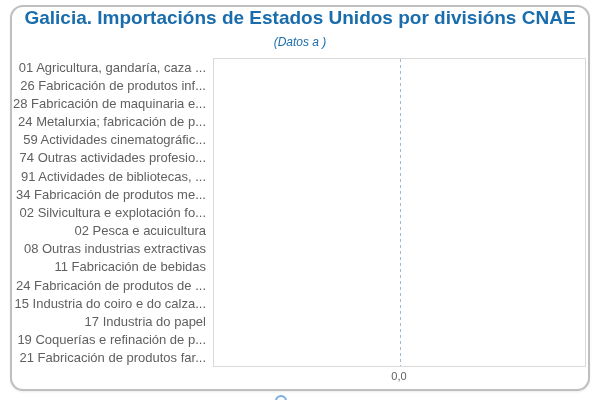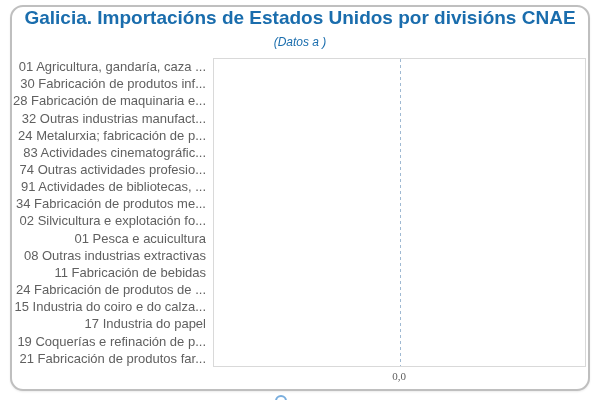--- a/index.html
+++ b/index.html
@@ -93,21 +93,20 @@
     );
   }
   .x-tick-label {
     position: absolute;
     top: 370px;
     left: 399px;
     transform: translateX(-50%);
     font-size: 11px;
     color: #606060;
     z-index: 2;
-    font-family: Liberation Serif, serif;
   }
   .bottom-dot {
     position: absolute;
     left: 275px;
     top: 395px;
     width: 12px;
     height: 12px;
     box-sizing: border-box;
     border: 2px solid #79aede;
     border-radius: 50%;
@@ -121,30 +120,29 @@
 <div class="stage">
 
   <div class="card"></div>
 
   <div class="chart-title">Galicia. Importacións de Estados Unidos por divisións CNAE</div>
 
   <div class="chart-subtitle">(Datos a )</div>
 
   <div class="cat-col">
       <div class="cat-label">01 Agricultura, gandaría, caza ...</div>
-      <div class="cat-label">30 Fabricación de produtos inf...</div>
+      <div class="cat-label">26 Fabricación de produtos inf...</div>
       <div class="cat-label">28 Fabricación de maquinaria e...</div>
-      <div class="cat-label">32 Outras industrias manufact...</div>
       <div class="cat-label">24 Metalurxia; fabricación de p...</div>
-      <div class="cat-label">83 Actividades cinematográfic...</div>
+      <div class="cat-label">59 Actividades cinematográfic...</div>
       <div class="cat-label">74 Outras actividades profesio...</div>
       <div class="cat-label">91 Actividades de bibliotecas, ...</div>
       <div class="cat-label">34 Fabricación de produtos me...</div>
       <div class="cat-label">02 Silvicultura e explotación fo...</div>
-      <div class="cat-label">01 Pesca e acuicultura</div>
+      <div class="cat-label">02 Pesca e acuicultura</div>
       <div class="cat-label">08 Outras industrias extractivas</div>
       <div class="cat-label">11 Fabricación de bebidas</div>
       <div class="cat-label">24 Fabricación de produtos de ...</div>
       <div class="cat-label">15 Industria do coiro e do calza...</div>
       <div class="cat-label">17 Industria do papel</div>
       <div class="cat-label">19 Coquerías e refinación de p...</div>
       <div class="cat-label">21 Fabricación de produtos far...</div>
     </div>
 
   <div class="plot-area">

